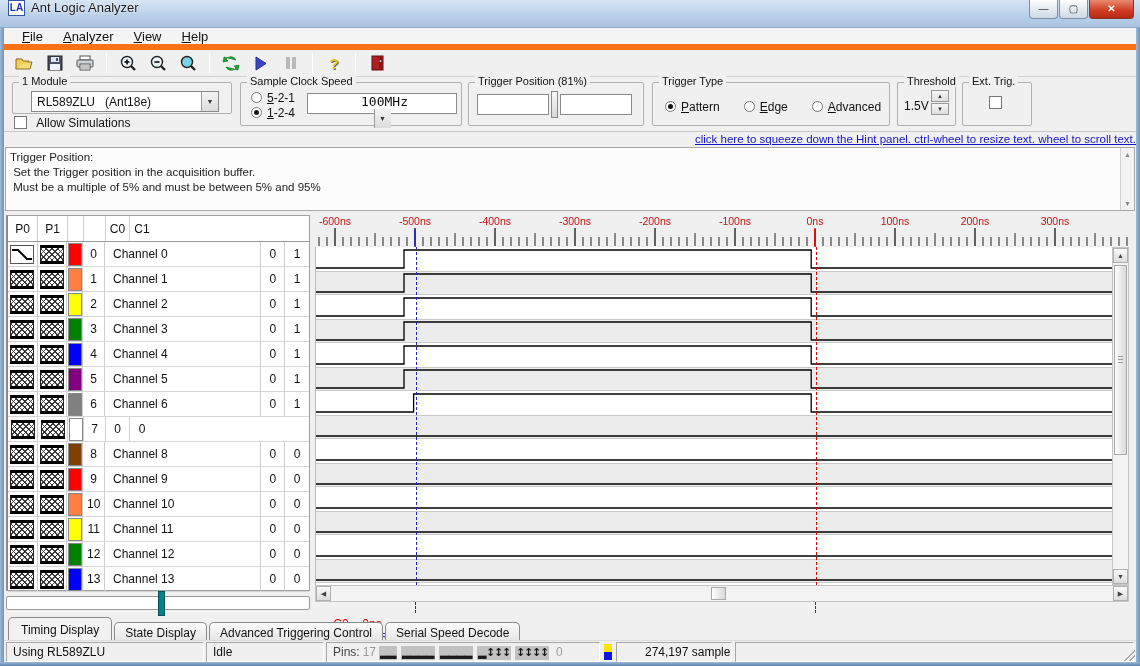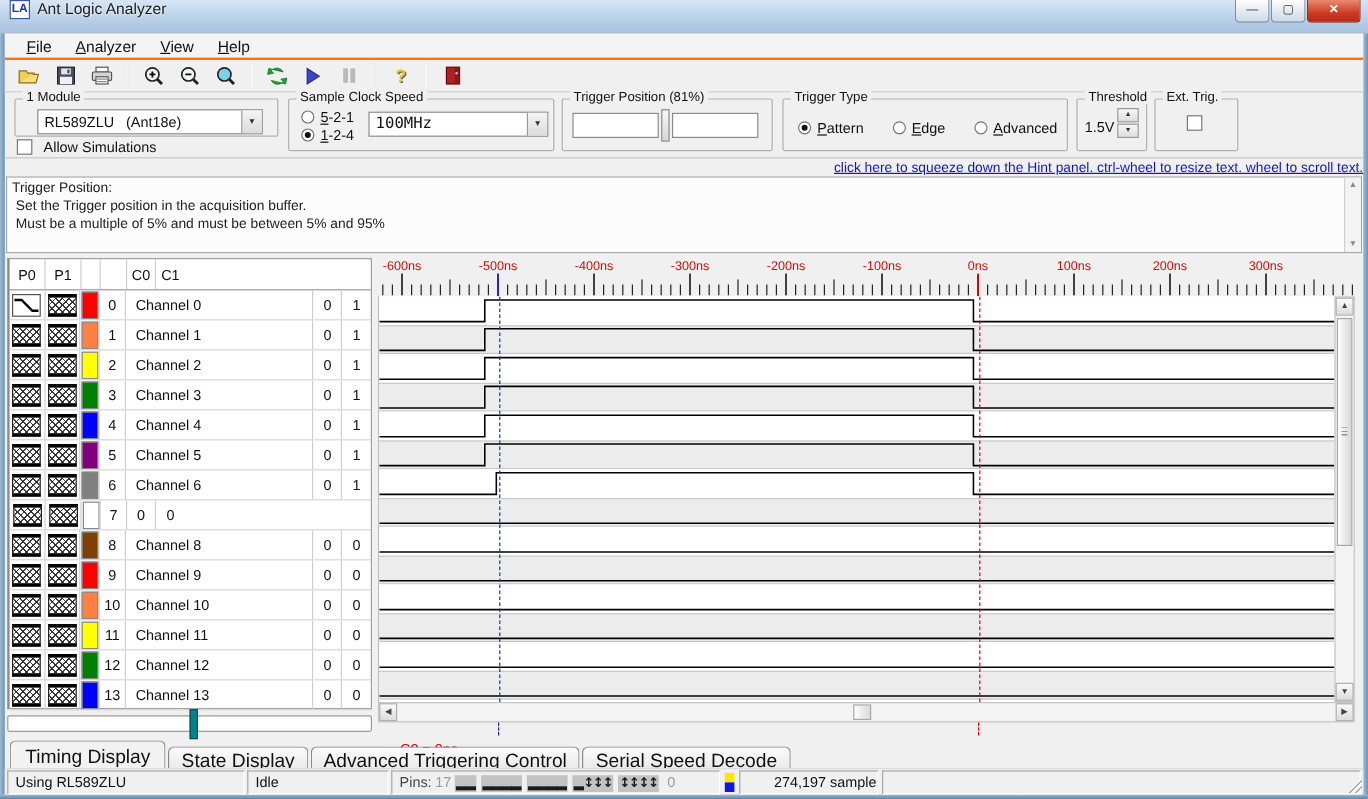--- a/index.html
+++ b/index.html
@@ -19,21 +19,21 @@
     background:linear-gradient(#fdfdfd,#cdd9e6);border-radius:0 0 4px 4px;margin-left:1px;
     text-align:center;font-size:10px;line-height:17px;color:#333;}
   .winbtn.close{width:45px;background:linear-gradient(#e98a70,#ce3a22 60%,#b52b16);color:#fff;
     font-weight:bold;border-color:#8a3326;}
   .edge{position:absolute;background:linear-gradient(90deg,#9db9d6,#6e93b8);}
   .edge-l{left:0;top:28px;bottom:0;width:4px;}
   .edge-r{right:0;top:28px;bottom:0;width:4px;}
   .edge-b{left:0;bottom:0;width:1140px;height:4px;background:linear-gradient(#9db9d6,#5d82a8);}
   
   .menubar{position:absolute;left:4px;top:28px;width:1132px;height:22px;background:#f4f4f4;
-    border-bottom:2px solid #f97316;display:flex;align-items:center;padding-left:8px;}
+    border-bottom:6px solid #f97316;display:flex;align-items:center;padding-left:8px;}
   .menu-item{padding:2px 10px;font-size:13px;display:inline-block;}
   .menu-item::first-letter{text-decoration:underline;}
   .toolbar{position:absolute;left:4px;top:50px;width:1132px;height:27px;background:#f0f0f0;
     border-bottom:1px solid #cfcfcf;display:flex;align-items:center;padding-left:6px;}
   .tbtn{width:26px;height:23px;display:flex;align-items:center;justify-content:center;margin:0 2px;}
   .tsep{width:1px;height:20px;background:#bdbdbd;border-right:1px solid #fff;margin:0 6px;}
   
   .controls{position:absolute;left:4px;top:77px;width:1132px;height:55px;border-bottom:1px solid #c8c8c8;}
   .group{position:absolute;border:1px solid #b0b0b0;border-radius:2px;}
   .group legend,.glabel{position:absolute;top:-8px;left:6px;background:#f0f0f0;padding:0 3px;
@@ -110,21 +110,21 @@
   .trackbar{position:absolute;left:6px;top:596px;width:304px;height:14px;background:#fff;
     border:1px solid #9a9a9a;border-radius:2px;}
   .tb-thumb{position:absolute;left:151px;top:-6px;width:7px;height:25px;background:#00838a;
     border:1px solid #00555a;}
   .readout{position:absolute;left:320px;top:603px;height:15px;font-size:12px;white-space:pre;}
   .readout .r0{color:#dd0000;}
   .readout .r1{color:#2222cc;margin-left:14px;}
   .readout .rd{color:#111;margin-left:14px;}
   .tabsrow{position:absolute;left:8px;top:617px;width:1120px;height:22px;}
   .tab{display:inline-block;border:1px solid #8a8a8a;border-bottom:none;border-radius:5px 5px 0 0;
-    background:linear-gradient(#fbfbfb,#e4e4e4);padding:3px 10px 2px;font-size:16px;margin-right:2px;
+    background:linear-gradient(#fbfbfb,#e4e4e4);padding:3px 10px 2px;font-size:12px;margin-right:2px;
     position:relative;top:3px;}
   .tab.active{background:#f2f2f2;top:0;padding:5px 12px 4px;box-shadow:0 1px 0 #f2f2f2;}
   .statusbar{position:absolute;left:4px;top:640px;width:1132px;height:22px;background:#f0f0f0;
     border-top:1px solid #dcdcdc;}
   .spanel{position:absolute;top:1px;height:20px;border:1px solid;border-color:#a6a6a6 #fff #fff #a6a6a6;
     background:#f0f0f0;font-size:12px;line-height:18px;padding-left:6px;overflow:hidden;white-space:nowrap;}
   .pins-num{color:#9a9a9a;margin:0 3px;}
   .pin-group{display:inline-block;background:#c2c2c2;padding:0 1px;margin-right:4px;height:14px;
     vertical-align:middle;line-height:13px;}
   .pin{display:inline-block;width:8px;text-align:center;font-family:"DejaVu Sans",sans-serif;
@@ -278,21 +278,21 @@
       <div id="clock-radios" style="position:absolute;left:10px;top:7px;">
           <div class="radio-row">
             <span class="radio-dot"></span>
             <span class="radio-label">5-2-1</span>
           </div>
           <div class="radio-row">
             <span class="radio-dot checked"></span>
             <span class="radio-label">1-2-4</span>
           </div>
         </div>
-      <div class="fake-select" style="left:66px;top:10px;width:150px;">
+      <div class="fake-select" style="left:66px;top:10px;width:150px;flex-direction:column;">
         <span class="sel-text mono">100MHz</span>
         <span class="sel-arrow">▼</span>
       </div>
     </div>
     <div class="group" style="left:464px;top:5px;width:176px;height:44px;">
       <div class="glabel">Trigger Position (81%)</div>
       <input class="tinput" style="left: 8px; top: 11px; width: 72px;" value="">
       <div class="tp-thumb" style="left:82px;top:8px;height:27px;"></div>
       <input class="tinput" style="left: 91px; top: 11px; width: 72px;" value="">
     </div>

